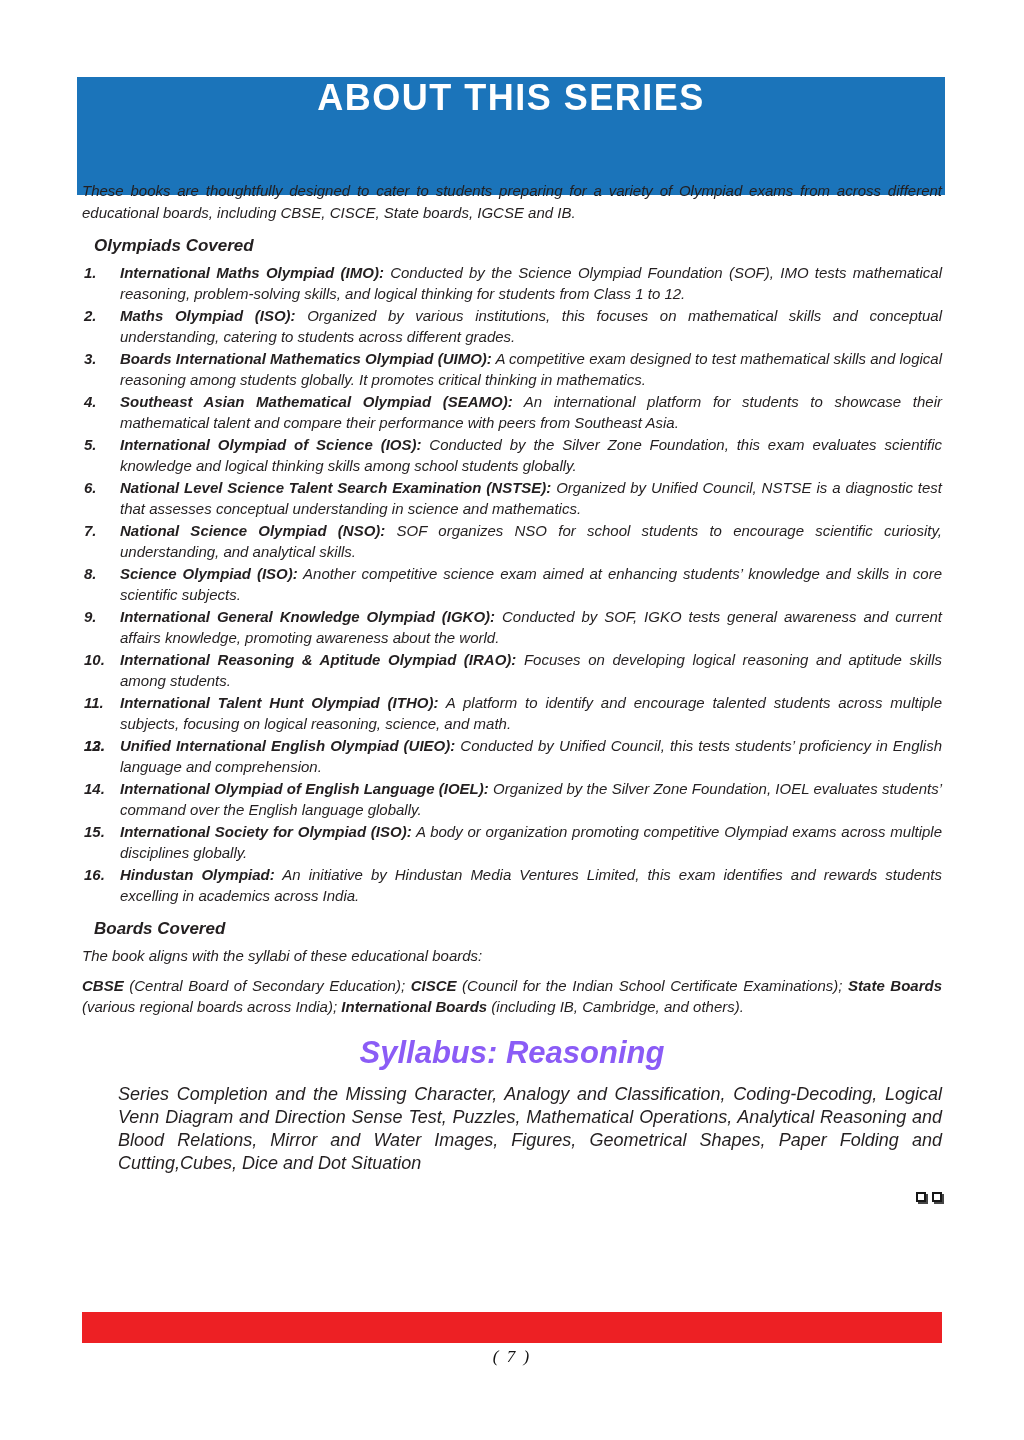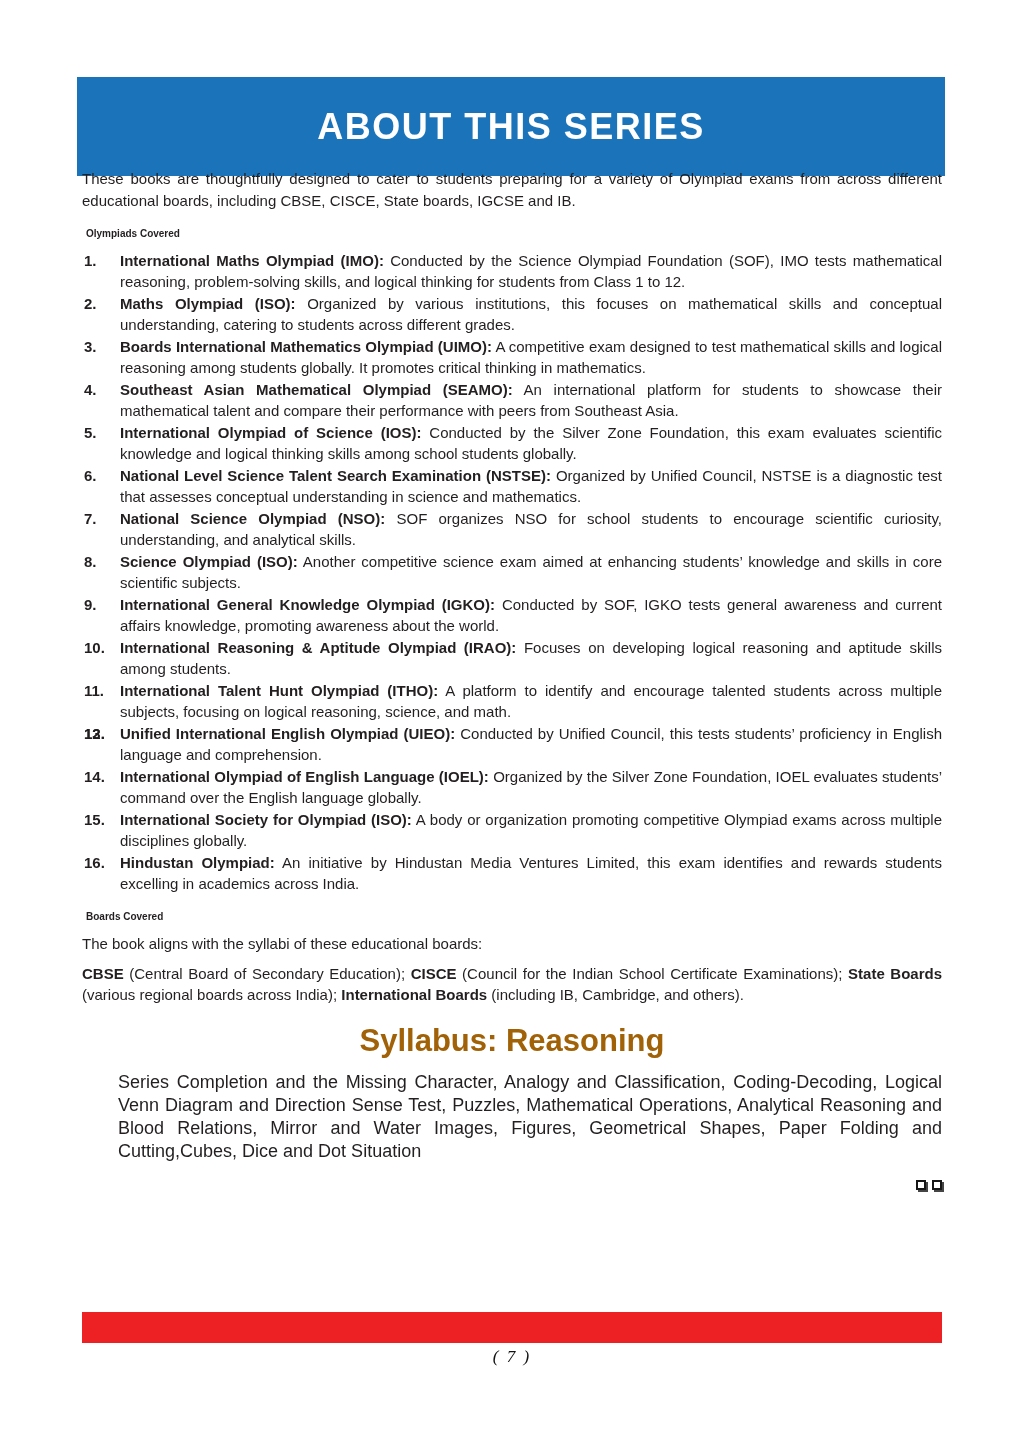--- a/index.html
+++ b/index.html
@@ -9,49 +9,49 @@
   }
   *{box-sizing:border-box;}
   html,body{margin:0;padding:0;}
   body{
     width:1024px;height:1440px;background:#ffffff;
     font-family:"Liberation Sans", sans-serif;color:var(--ink);
   }
   .page{position:relative;width:1024px;height:1440px;background:#fff;overflow:hidden;}
 
   .banner{
-    position:absolute;left:77px;top:77px;width:868px;height:99px;
+    position:absolute;left:77px;top:77px;width:868px;height:118px;
     background:var(--blue);
-    display:flex;align-items:center;justify-content:center;
+    display:flex;align-items:flex-start;justify-content:center;
   }
   .banner h1{
     margin:0;color:#ffffff;font-size:36px;font-weight:700;letter-spacing:1.5px;
   }
 
-  .content{position:absolute;left:82px;top:168px;width:860px;}
+  .content{position:absolute;left:82px;top:180px;width:860px;font-style:italic;}
   .content p{margin:0;}
 
   .intro{font-size:15px;line-height:21.5px;text-align:justify;}
 
-  h2.sec-heading{font-size:10px;font-weight:700;margin:14px 0 7px 4px;line-height:18px;}
+  h2.sec-heading{font-size:17px;font-weight:700;margin:14px 0 7px 12px;line-height:18px;}
 
   ol.olist{list-style:none;margin:0;padding:0;}
   .olympiad-item{
     position:relative;padding-left:38px;margin:0 0 1px 0;
     font-size:15px;line-height:21px;text-align:justify;
   }
   .olympiad-item .num{position:absolute;left:2px;top:0;font-weight:700;}
   .olympiad-item .oname{font-weight:700;}
 
   .boards-intro{font-size:15px;line-height:21.5px;margin:0 0 8px 0 !important;}
   .boards-detail{font-size:15px;line-height:21.5px;text-align:justify;}
   .boards-detail b{font-weight:700;}
 
   .syllabus-title{
-    text-align:center;font-size:31px;font-weight:700;color:#a16207;
+    text-align:center;font-size:31px;font-weight:700;color:#8b5cf6;
     margin:16px 0 0 0;line-height:38px;
   }
   .syllabus-text{
     margin:11px 0 0 36px !important;width:824px;
     font-size:18px;line-height:23px;text-align:justify;
   }
 
   .end-markers{text-align:right;margin-top:15px;height:18px;line-height:14px;}
   .sq{
     display:inline-block;width:10px;height:10px;background:#fff;

